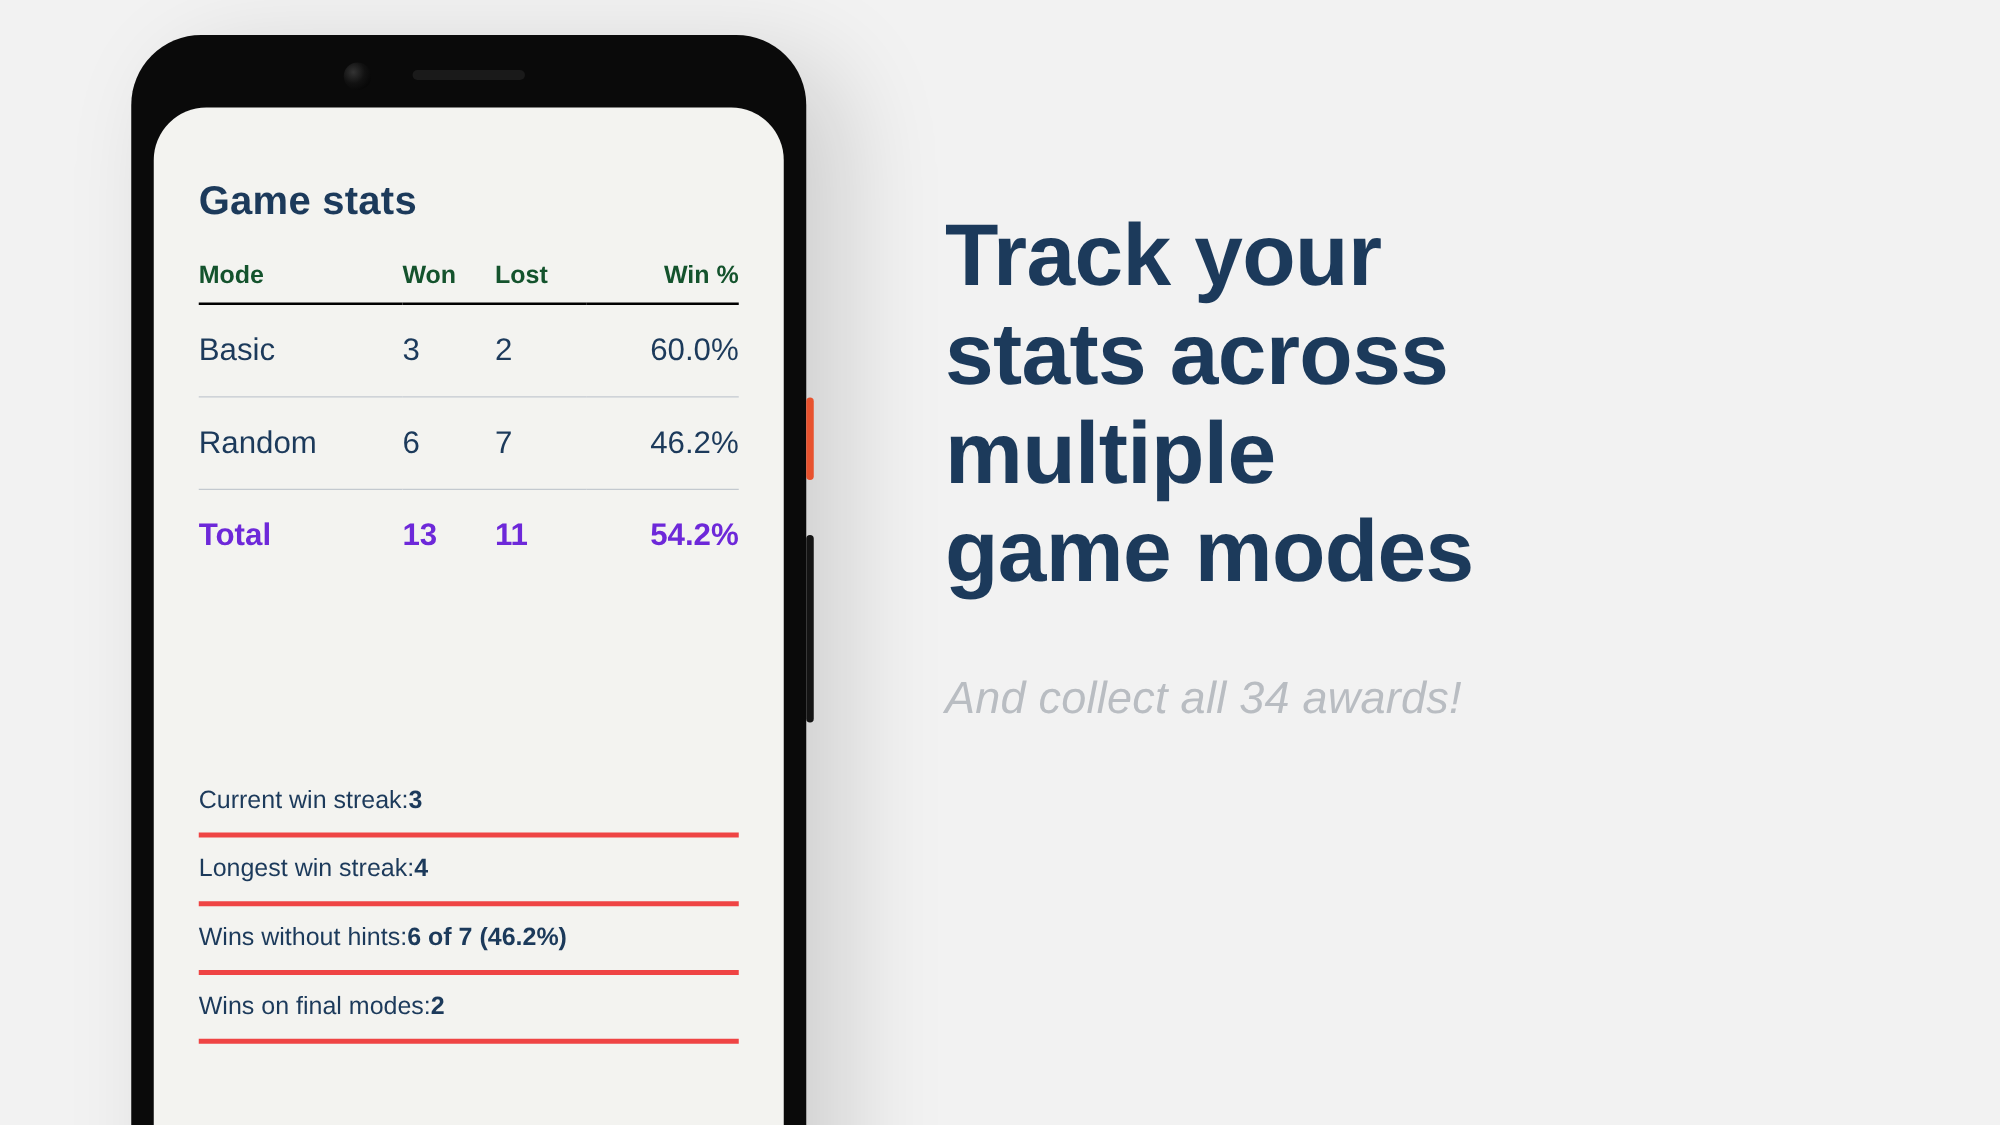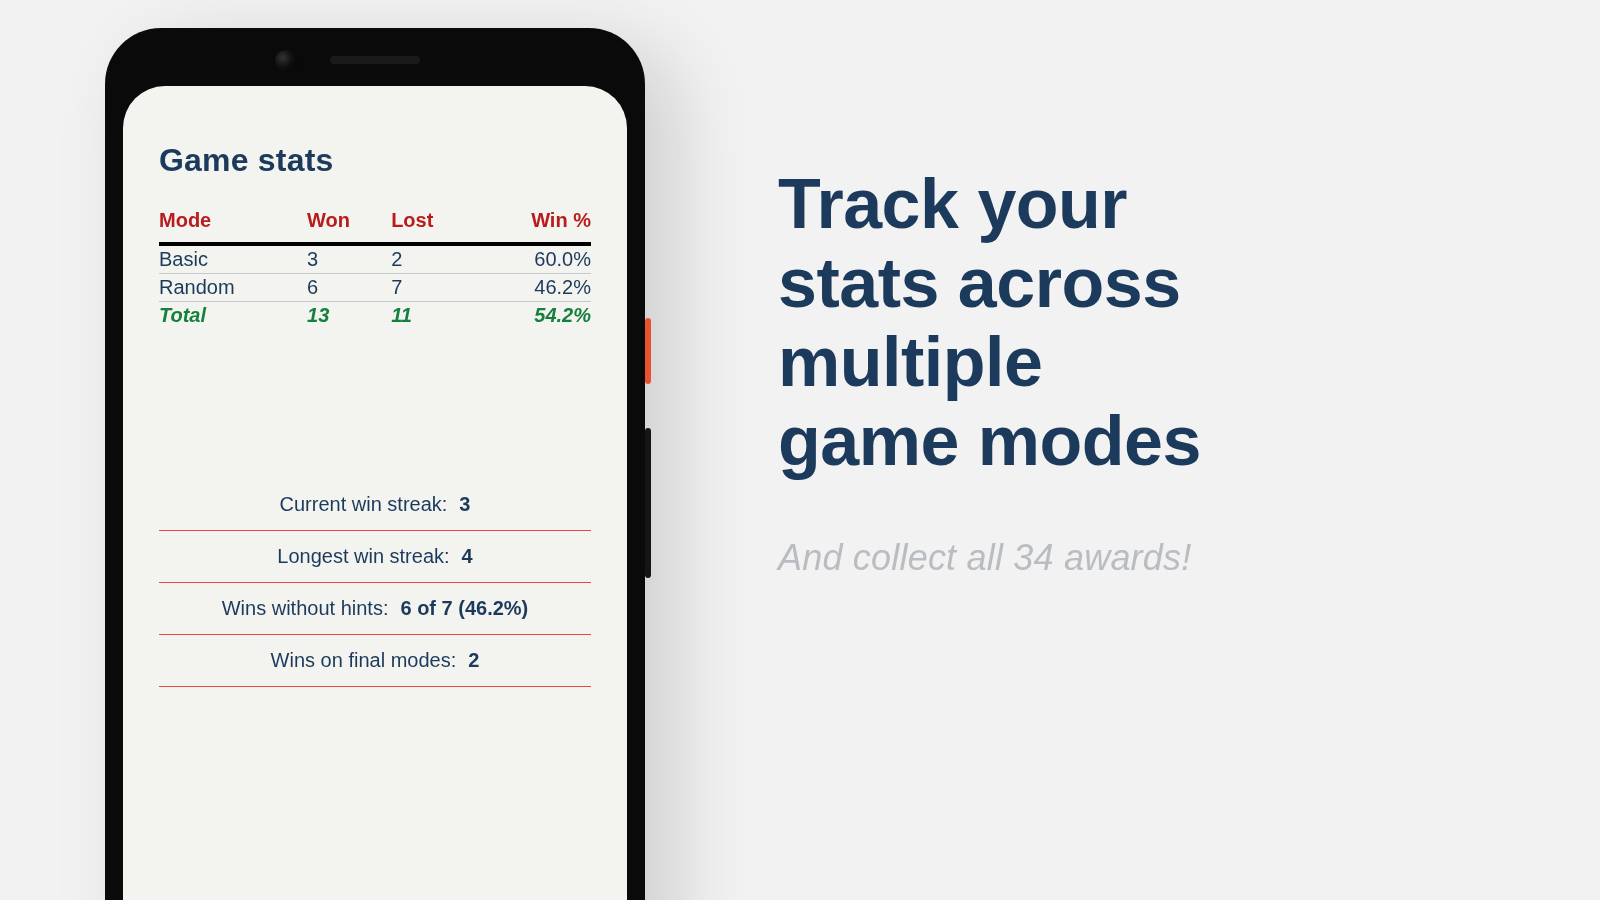--- a/index.html
+++ b/index.html
@@ -68,51 +68,49 @@
       font-weight: 800;
       letter-spacing: 0.2px;
       margin-bottom: 20px;
     }
     .stats-table { width: 100%; border-collapse: collapse; }
     .stats-table th {
       text-align: left;
       font-size: 20px;
       font-weight: 700;
       padding: 10px 0;
-      border-bottom: 4px solid #000000;
-      color: #b91c1c;
+      border-bottom: 2px solid #000000;
+      color: #14532d;
     }
     .stats-table th.right, .stats-table td.right { text-align: right; }
     .stats-table td {
-      font-size: 20px;
-      padding: 2px 0;
+      font-size: 25px;
+      padding: 22px 0;
       border-bottom: 1px solid #c3c9cf;
       color: #1c3a5b;
     }
     .stats-table tr.total td {
-      color: #15803d;
+      color: #6d28d9;
       font-weight: 800;
       border-bottom: none;
-      font-style: italic;
     }
     .extra-stats { margin-top: 150px; }
     .extra-row {
       display: flex;
-      justify-content: center;
+      justify-content: flex-start;
       align-items: baseline;
       font-size: 20px;
       padding: 14px 0;
-      border-bottom: 1px solid #ef4444;
-      color: #1c3a5b;
-      gap: 12px;
+      border-bottom: 4px solid #ef4444;
+      color: #1c3a5b;
     }
     .extra-row .val { font-weight: 800; color: #1c3a5b; }
     .headline-block {
       position: absolute;
-      left: 778px;
+      left: 756px;
       top: 165px;
       width: 740px;
     }
     .headline {
       font-size: 70px;
       font-weight: 900;
       line-height: 1.13;
       color: #1c3a5b;
       letter-spacing: -0.5px;
     }

